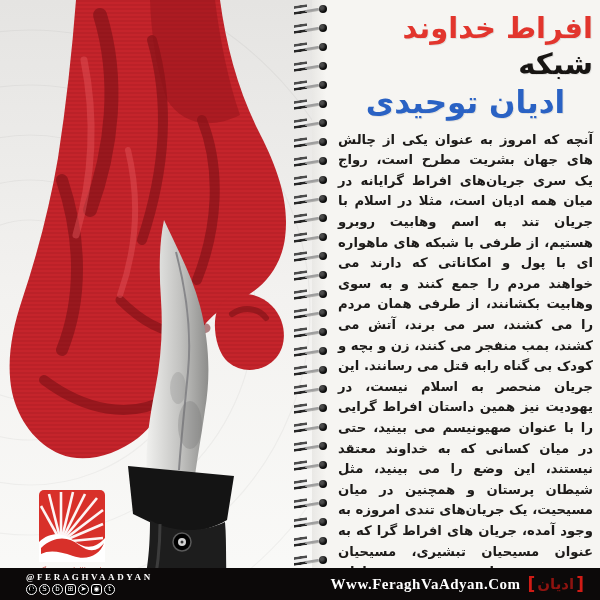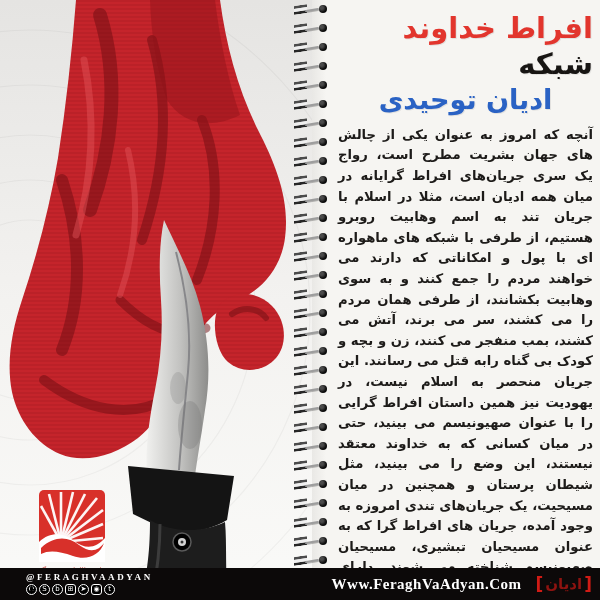--- a/index.html
+++ b/index.html
@@ -34,37 +34,37 @@
 
   
   .right-page{position:absolute;left:312px;top:0;width:288px;height:568px;
     background:linear-gradient(90deg,#e9e8e5 0,#f6f5f2 14px,#f6f5f2 100%);
     padding:10px 7px 0 26px;}
   .title{direction:rtl;}
   .title-line1{text-align:right;font-size:29px;font-weight:900;line-height:1.25;letter-spacing:-.5px;
     text-shadow:1px 1px 0 rgba(0,0,0,.08);}
   .t-red{color:var(--title-red);}
   .t-black{color:var(--title-black);}
-  .title-line2{text-align:center;font-size:27px;font-weight:900;color:var(--title-blue);
+  .title-line2{text-align:center;font-size:31px;font-weight:900;color:var(--title-blue);
     line-height:1.2;margin-top:1px;text-shadow:1px 1px 0 rgba(0,0,0,.08);}
   .body-text{direction:rtl;margin-top:9px;font-size:13.2px;font-weight:700;color:var(--body-ink);
     line-height:20.6px;text-align:justify;text-align-last:right;}
 
   
   .footer{position:absolute;left:0;bottom:0;width:600px;height:32px;background:var(--footer-bg);
-    z-index:6;display:flex;justify-content:space-between;align-items:center;padding:0 8px 0 26px;}
+    z-index:6;display:flex;justify-content:space-between;align-items:center;padding:0 16px 0 26px;}
   .social{display:flex;flex-direction:column;align-items:flex-start;line-height:1;}
   .handle{color:#fff;font-family:"Liberation Serif","DejaVu Serif",serif;font-weight:700;
     font-size:9px;letter-spacing:2.6px;}
   .icons{display:flex;gap:2px;margin-top:2px;}
   .icon{width:11px;height:11px;border:1px solid #fff;color:#fff;font-size:7px;line-height:9px;
     text-align:center;overflow:hidden;background:#000;}
   .icon.circle{border-radius:50%;}
   .icon.square{border-radius:3px;}
-  .site-tag{display:flex;align-items:center;gap:14px;}
+  .site-tag{display:flex;align-items:center;gap:7px;}
   .website{color:#fff;font-family:"Liberation Serif","DejaVu Serif",serif;font-weight:700;
     font-size:15px;letter-spacing:.5px;}
   .tag{display:inline-flex;align-items:center;direction:ltr;}
   .bracket{color:var(--tag-red);font-weight:900;font-size:17px;line-height:1;}
   .tag-text{color:var(--tag-ink);font-weight:700;font-size:15px;margin:1px 2px;direction:rtl;}
 </style>
 </head>
 <body>
 
 <div class="canvas">

